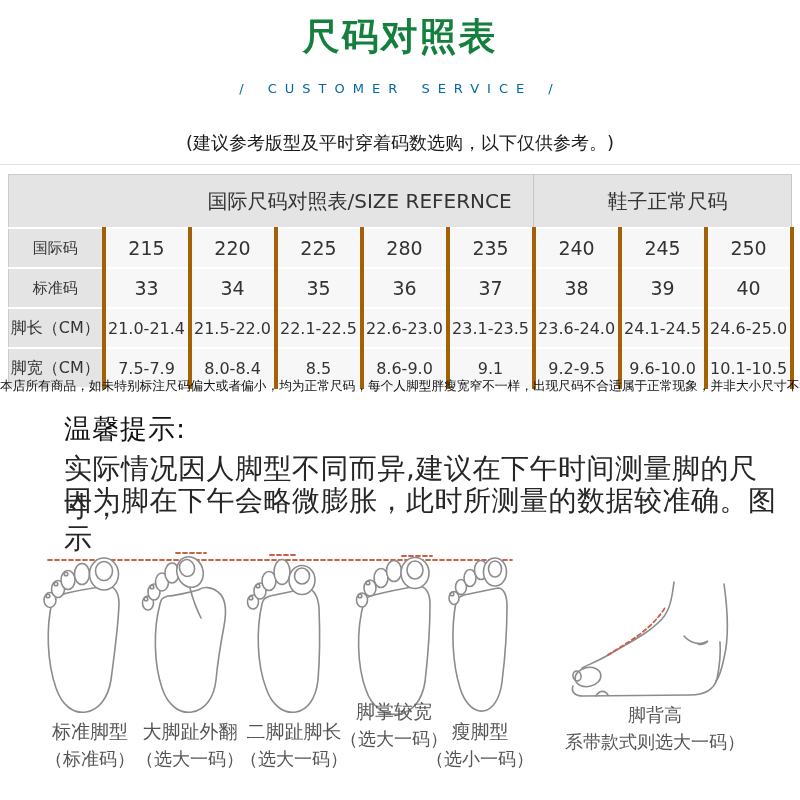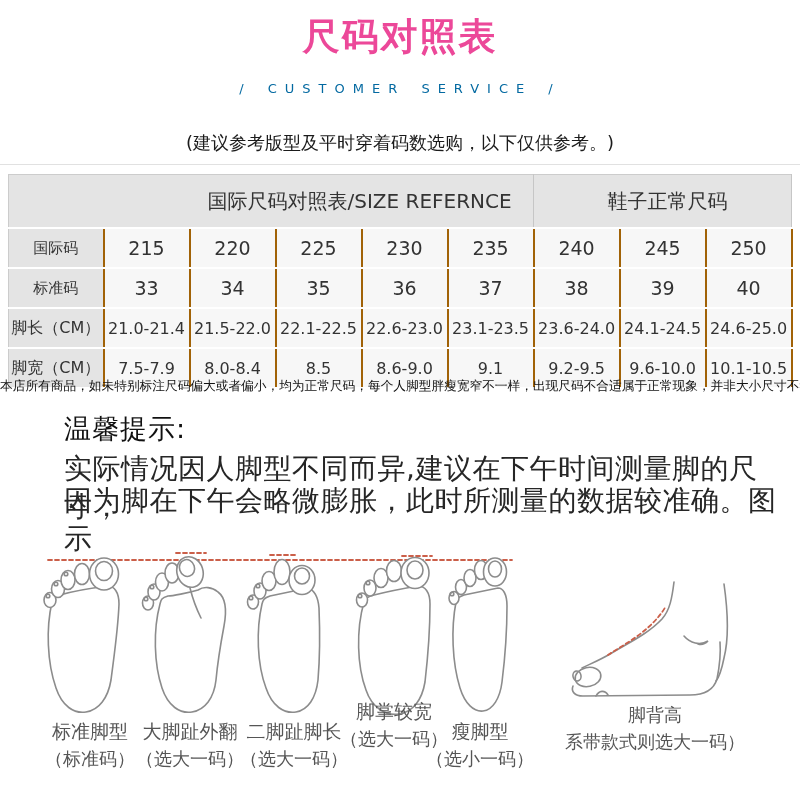--- a/index.html
+++ b/index.html
@@ -4,21 +4,21 @@
 <style>
   html,body { margin:0; padding:0; }
   body {
     width:800px; height:800px; position:relative; overflow:hidden;
     background:#ffffff; color:#222;
     font-family:"DejaVu Sans","Liberation Sans",sans-serif;
   }
   .abs { position:absolute; }
   .page-title {
     top:12px; left:0; width:800px; text-align:center;
-    font-size:37px; font-weight:bold; letter-spacing:2px; color:#ec4899;
+    font-size:37px; font-weight:bold; letter-spacing:2px; color:#15803d;
   }
   .page-subtitle {
     top:81px; left:0; width:800px; text-align:center;
     font-size:13px; letter-spacing:8px; word-spacing:4px; color:#0369a1;
   }
   .buy-note {
     top:131px; left:0; width:800px; text-align:center;
     font-size:18px; color:#1b1b1b;
   }
   .top-divider { top:164px; left:0; width:800px; height:1px; background:#e1e1e1; }
@@ -31,21 +31,21 @@
   .size-table th {
     height:36px; background:#e4e4e4; font-weight:normal;
     font-size:20px; color:#333; border-right:1px solid #c6c6c6;
     border-bottom:2px solid #ffffff; text-align:center; padding:8px;
   }
   .size-table th.group-intl { padding-left:185px; }
   .size-table th.group-normal { padding-left:18px; }
   .size-table td {
     height:38px; background:#f7f7f7; text-align:center;
     font-size:19px; color:#333;
-    border-right:2px solid #a16207; border-bottom:2px solid #ffffff; padding:0;
+    border-right:4px solid #a16207; border-bottom:2px solid #ffffff; padding:0;
   }
   .size-table td.row-label { background:#e4e4e4; font-size:15px; color:#333; }
   .size-table tr.range-row td { font-size:16px; }
 
   .disclaimer {
     top:378px; left:0; width:800px; text-align:center;
     font-size:12.7px; color:#111; white-space:nowrap;
   }
   .tips-heading {
     top:411px; left:64px; font-size:27px; font-weight:normal;
@@ -85,21 +85,21 @@
   <tbody>
       <tr>
     <th class="group-intl" colspan="6">国际尺码对照表/SIZE REFERNCE</th>
     <th class="group-normal" colspan="3">鞋子正常尺码</th>
   </tr>
   <tr>
     <td class="row-label">国际码</td>
     <td>215</td>
     <td>220</td>
     <td>225</td>
-    <td>230</td>
+    <td>280</td>
     <td>235</td>
     <td>240</td>
     <td>245</td>
     <td>250</td>
   </tr>
   <tr>
     <td class="row-label">标准码</td>
     <td>33</td>
     <td>34</td>
     <td>35</td>

